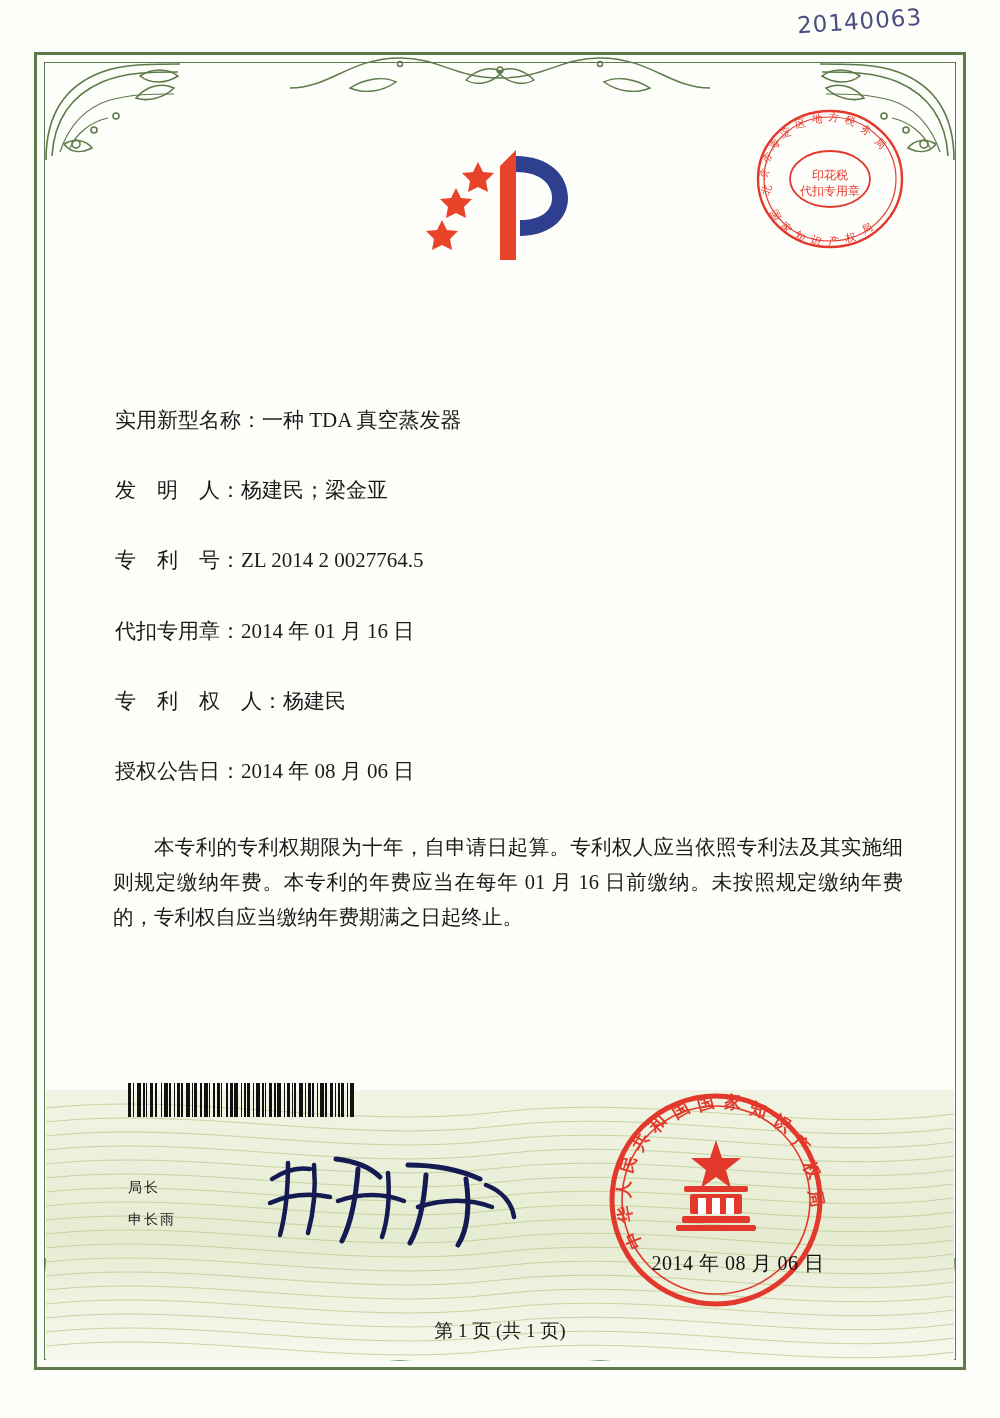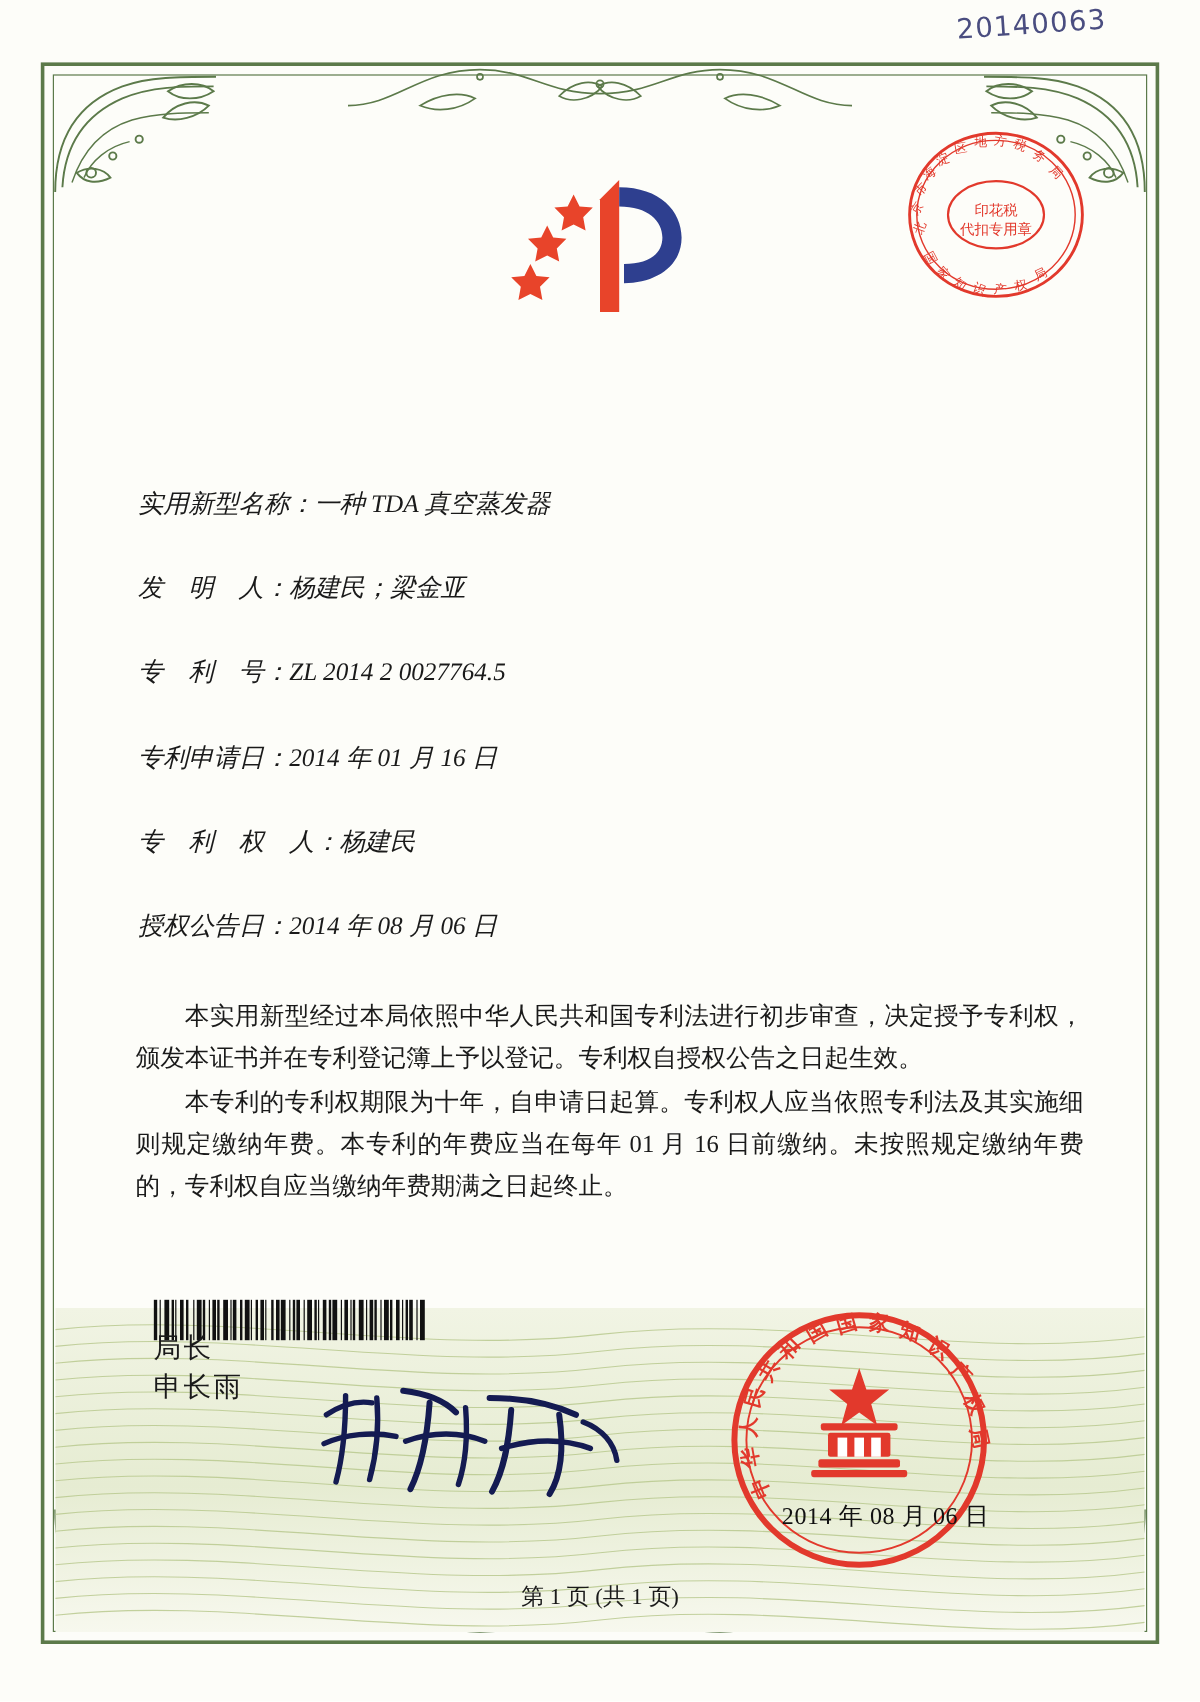--- a/index.html
+++ b/index.html
@@ -113,21 +113,20 @@
     font-size: 54px;
     letter-spacing: 8px;
     color: #111;
   }
 
   
   .fields {
     position: absolute;
     left: 115px; top: 408px;
     width: 790px;
-    font-style: italic;
   }
   .field-row {
     font-size: 21px;
     line-height: 1.2;
     margin-bottom: 45px;
     white-space: nowrap;
   }
   .field-label {
     display: inline-block;
   }
@@ -168,22 +167,22 @@
     display: flex;
     align-items: stretch;
     overflow: hidden;
   }
   .barcode i { display: block; height: 100%; background: #111; }
   .barcode i.g { background: transparent; }
 
   
   .sig-label {
     position: absolute;
-    left: 128px; top: 1108px;
-    font-size: 23px;
+    left: 128px; top: 1172px;
+    font-size: 14px;
     line-height: 32px;
     letter-spacing: 2px;
   }
   .sig-hand {
     position: absolute;
     left: 258px; top: 1145px;
     width: 270px; height: 105px;
     color: #141b52;
   }
   .sig-hand svg { width: 100%; height: 100%; display: block; }
@@ -359,32 +358,31 @@
     <div class="field-row">
       <span class="field-label">实用新型名称：</span><span class="field-value">一种 TDA 真空蒸发器</span>
     </div>
     <div class="field-row">
       <span class="field-label">发　明　人：</span><span class="field-value">杨建民；梁金亚</span>
     </div>
     <div class="field-row">
       <span class="field-label">专　利　号：</span><span class="field-value">ZL 2014 2 0027764.5</span>
     </div>
     <div class="field-row">
-      <span class="field-label">专利申请日：</span><span class="field-value">2014 年 01 月 16 日</span>
+      <span class="field-label">代扣专用章：</span><span class="field-value">2014 年 01 月 16 日</span>
     </div>
     <div class="field-row">
       <span class="field-label">专　利　权　人：</span><span class="field-value">杨建民</span>
     </div>
     <div class="field-row">
       <span class="field-label">授权公告日：</span><span class="field-value">2014 年 08 月 06 日</span>
     </div>
   </div>
 
   <div class="paragraphs">
-    <p>本实用新型经过本局依照中华人民共和国专利法进行初步审查，决定授予专利权，颁发本证书并在专利登记簿上予以登记。专利权自授权公告之日起生效。</p>
     <p>本专利的专利权期限为十年，自申请日起算。专利权人应当依照专利法及其实施细则规定缴纳年费。本专利的年费应当在每年 01 月 16 日前缴纳。未按照规定缴纳年费的，专利权自应当缴纳年费期满之日起终止。</p>
   </div>
 
   <div class="wave-band">
     <svg viewBox="0 0 908 270" preserveAspectRatio="none">
       <defs>
         <linearGradient id="wg" x1="0" y1="0" x2="0" y2="1">
           <stop offset="0%" stop-color="#f1f4e4"></stop>
           <stop offset="55%" stop-color="#e6ecd2"></stop>
           <stop offset="100%" stop-color="#f7f8ee"></stop>

